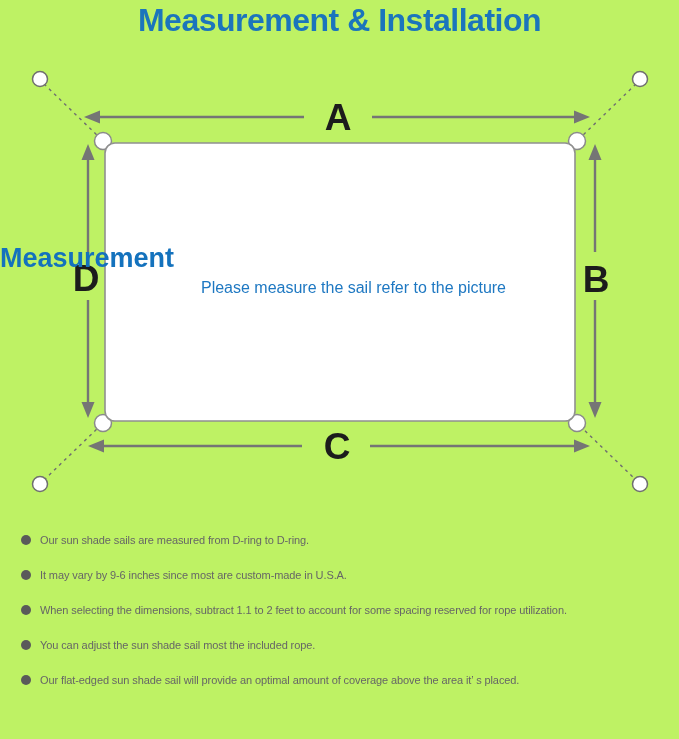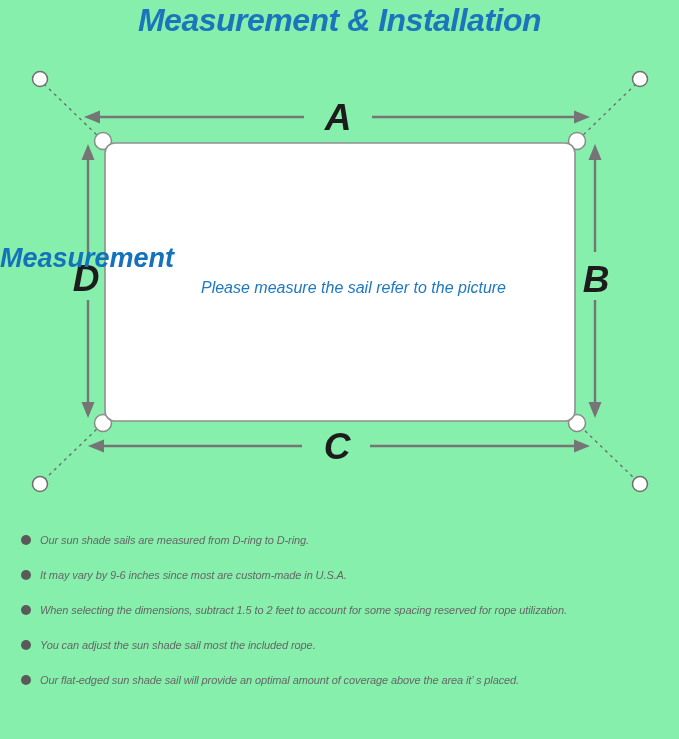--- a/index.html
+++ b/index.html
@@ -1,22 +1,21 @@
 <!DOCTYPE html>
 <html><head>
 <meta charset="utf-8">
 <style>
   html,body{margin:0;padding:0;background:#ffffff;}
   .page{
     position:relative;
     width:679px;height:739px;
-    background:#86efac;
+    background:#bef264;
     overflow:hidden;
     font-family:"Liberation Sans",sans-serif;
-    font-style:italic;
   }
   .page-title{
     position:absolute;top:2px;left:0;right:0;
     margin:0;
     text-align:center;
     font-size:32px;
     font-weight:bold;
     letter-spacing:-0.5px;
     color:#1b75bc;
   }
@@ -131,21 +130,21 @@
     <li>
       <span class="bullet-dot"></span>
       <span class="note-text">Our sun shade sails are measured from D-ring to D-ring.</span>
     </li>
     <li>
       <span class="bullet-dot"></span>
       <span class="note-text">It may vary by 9-6 inches since most are custom-made in U.S.A.</span>
     </li>
     <li>
       <span class="bullet-dot"></span>
-      <span class="note-text">When selecting the dimensions, subtract 1.5 to 2 feet to account for some spacing reserved for rope utilization.</span>
+      <span class="note-text">When selecting the dimensions, subtract 1.1 to 2 feet to account for some spacing reserved for rope utilization.</span>
     </li>
     <li>
       <span class="bullet-dot"></span>
       <span class="note-text">You can adjust the sun shade sail most the included rope.</span>
     </li>
     <li>
       <span class="bullet-dot"></span>
       <span class="note-text">Our flat-edged sun shade sail will provide an optimal amount of coverage above the area it’ s placed.</span>
     </li>
   </ul>

